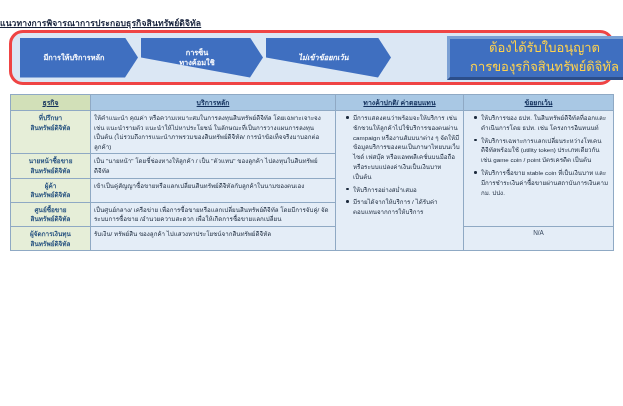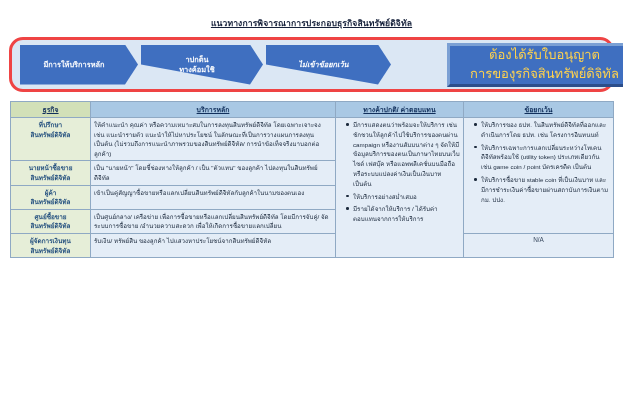--- a/index.html
+++ b/index.html
@@ -18,23 +18,21 @@
     position: relative;
     width: 623px;
     height: 406px;
     box-sizing: border-box;
     padding: 0;
     background: #ffffff;
   }
 
   
   .title-wrap {
-    text-align: center;
     padding-top: 12px;
-    padding-bottom: 7px;
   }
   .doc-title {
     display: inline-block;
     font-size: 8.6px;
     font-weight: bold;
     color: #16213b;
     text-decoration: underline;
     letter-spacing: .1px;
     line-height: 1.1;
   }
@@ -204,21 +202,21 @@
   </div>
 
   <div class="flow-band">
     <div class="chev-group">
 
       <div class="chev first chev-1">
         <span class="ln">มีการให้บริการหลัก</span>
       </div>
 
       <div class="chev chev-2">
-        <span class="ln">าปกต็น</span>
+        <span class="ln">การซ็น</span>
         <span class="ln">ทางค้อมใชิ</span>
       </div>
 
       <div class="chev chev-3">
         <span class="ln">ไม่เข้าข้อยกเว้น</span>
       </div>
 
     </div>
 
     <div class="result-box">

